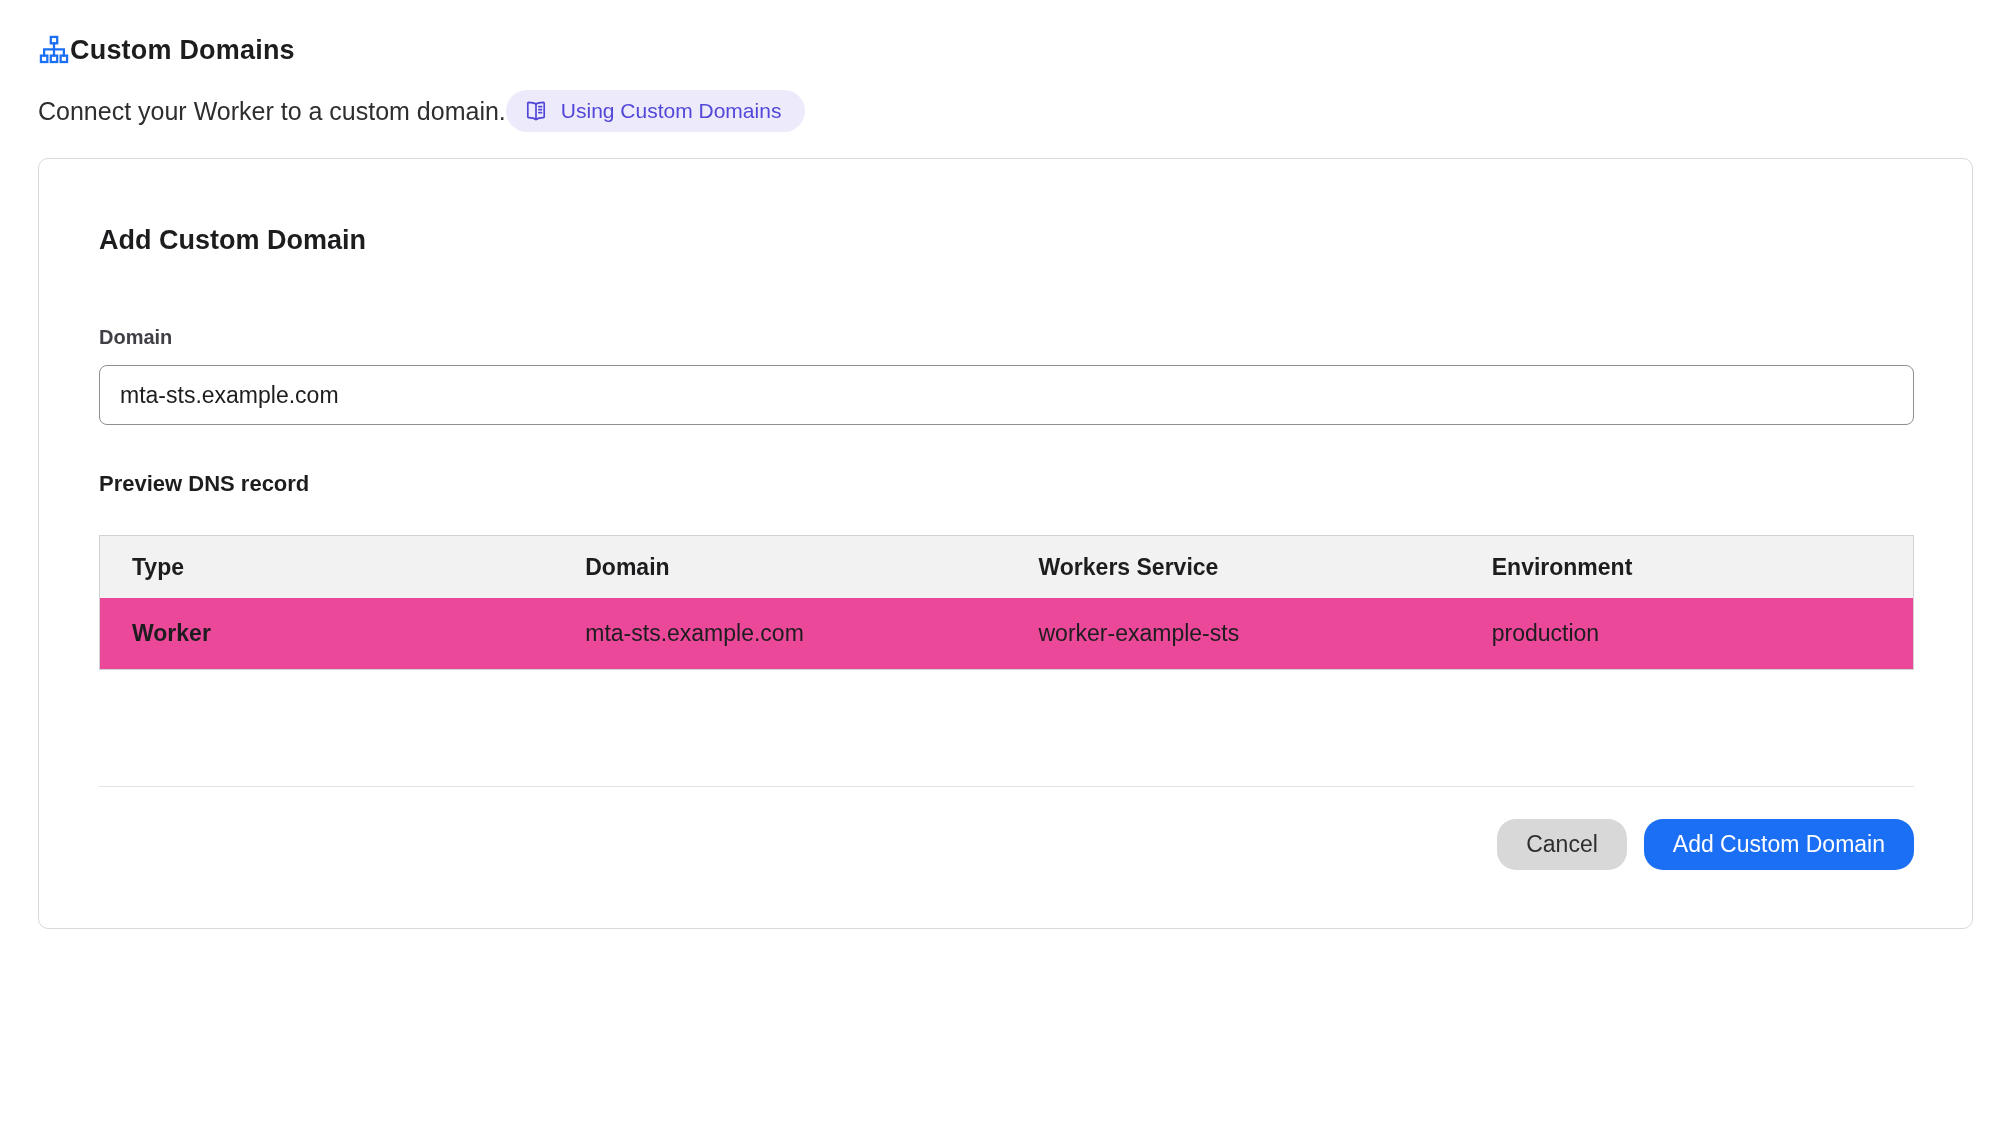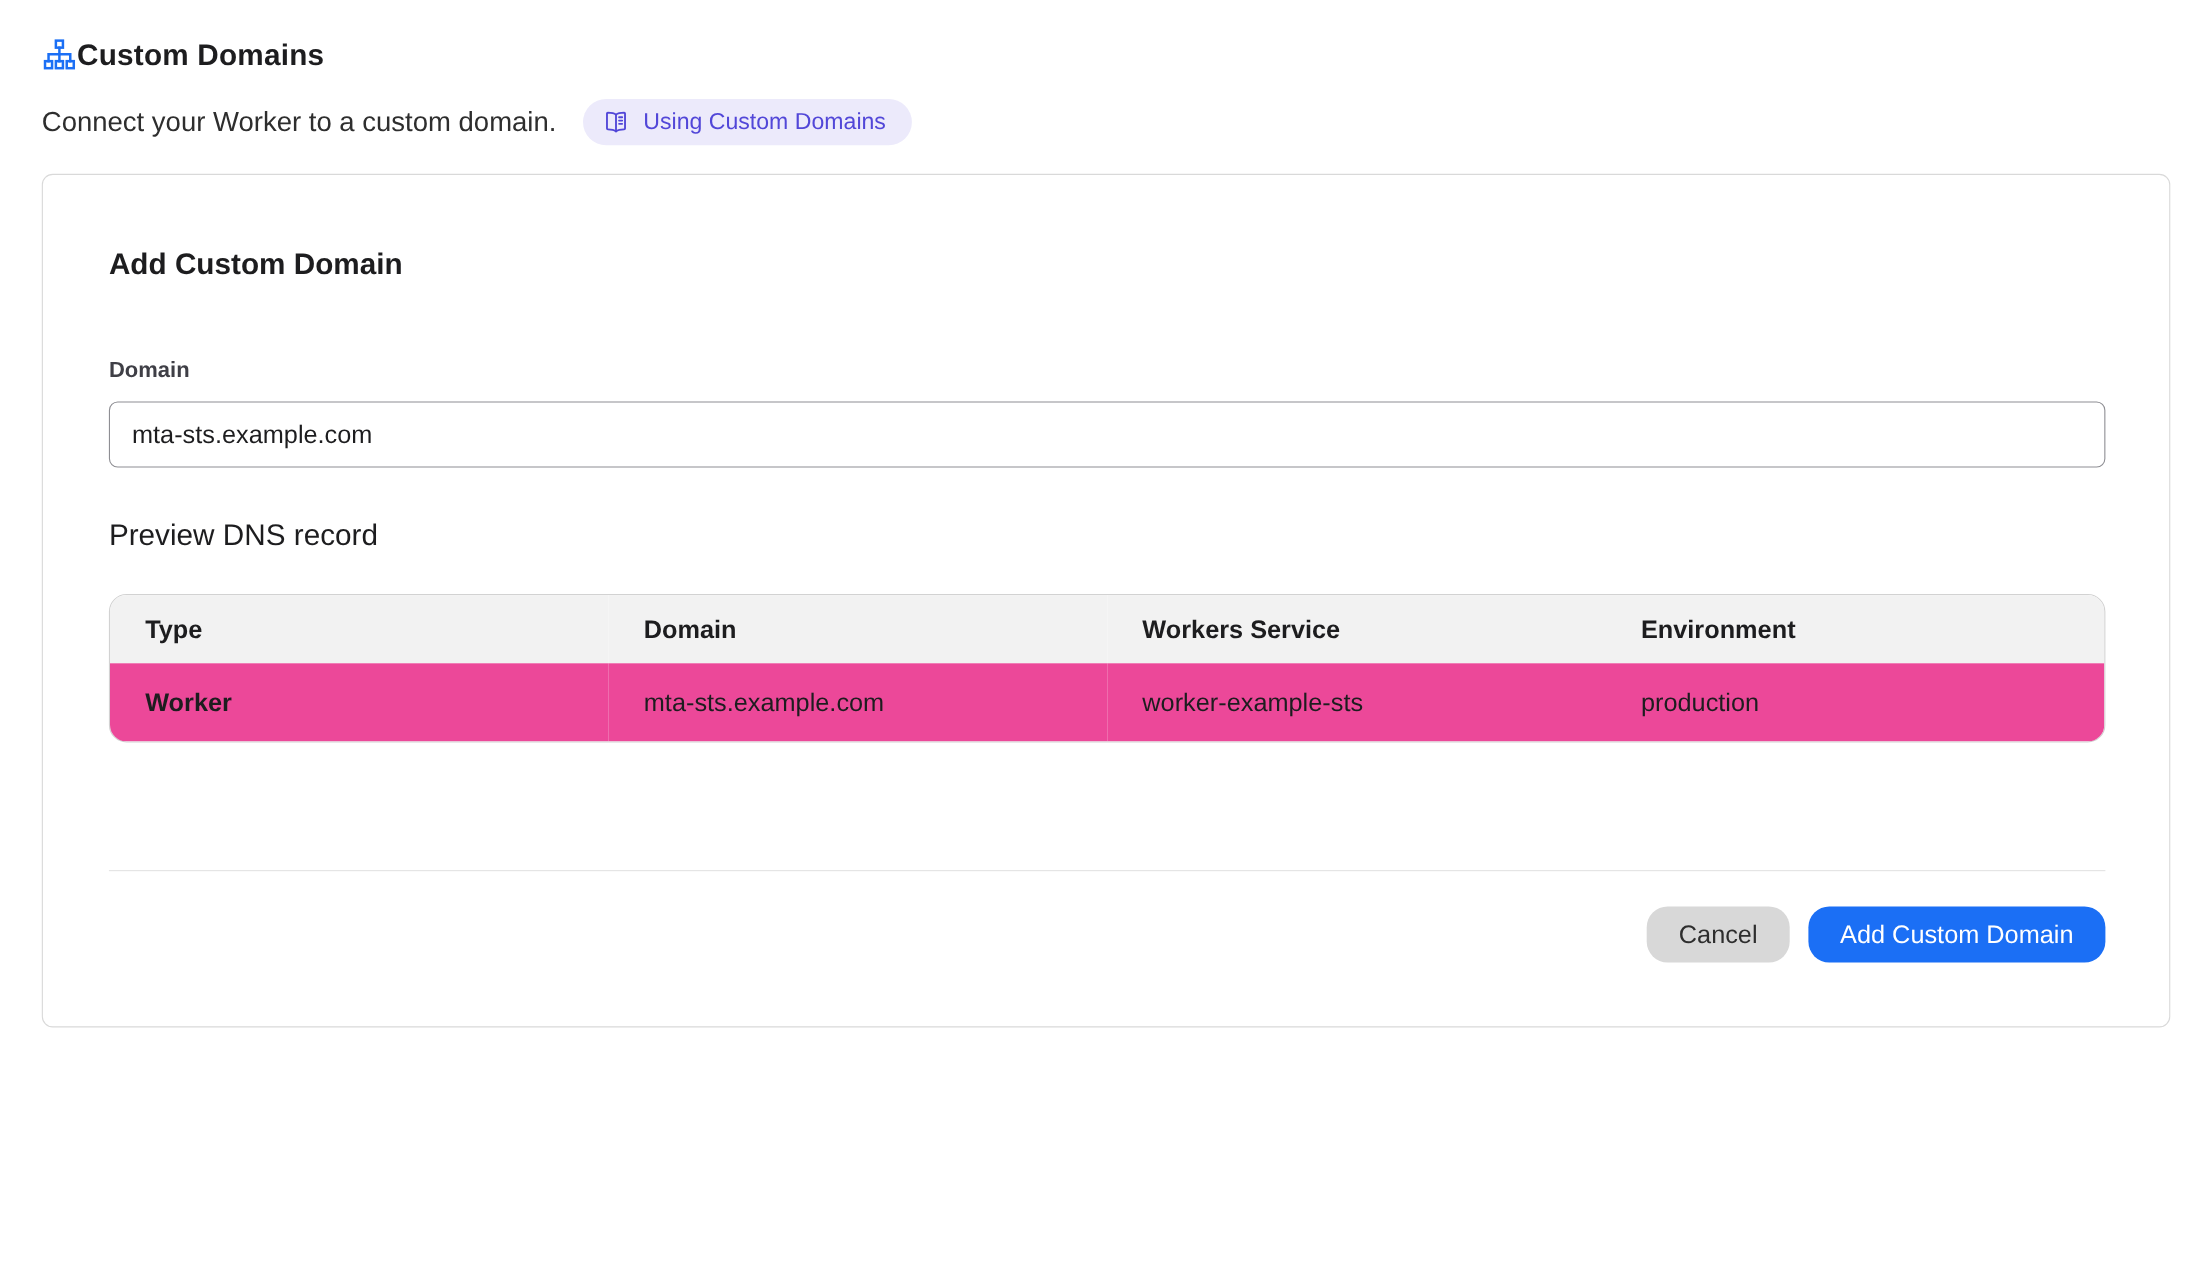--- a/index.html
+++ b/index.html
@@ -36,21 +36,20 @@
   .title-icon { width: 32px; height: 32px; flex: 0 0 auto; display: block; }
   .page-title {
     font-size: 27px;
     font-weight: 700;
     color: var(--color-text_primary);
     letter-spacing: 0.2px;
   }
   .subtitle-row {
     display: flex;
     align-items: center;
-    gap: 24px;
     margin-top: 24px;
   }
   .page-subtitle {
     font-size: 25px;
     color: var(--color-text_body);
   }
   .docs-badge {
     display: inline-flex;
     align-items: center;
     gap: 13px;
@@ -102,38 +101,38 @@
     padding: 0 20px;
     font-family: "Liberation Sans", sans-serif;
     font-size: 23px;
     color: var(--color-text_primary);
     outline: none;
     background: #fff;
   }
 
   .preview-heading {
     margin: 46px 0 0;
-    font-size: 27px;
-    font-weight: 400;
+    font-size: 22px;
+    font-weight: 700;
     color: var(--color-text_primary);
   }
   .preview-desc {
     margin: 40px 0 0;
     font-size: 23px;
     line-height: 40px;
     color: var(--color-text_body);
     max-width: 1480px;
   }
 
   
   .dns-table {
     margin-top: 38px;
     width: 100%;
     border: 1px solid var(--color-table_border);
-    border-radius: 16px;
+    border-radius: 0;
     overflow: hidden;
   }
   table {
     width: 100%;
     border-collapse: collapse;
     table-layout: fixed;
   }
   thead tr { background: var(--color-table_header_bg); }
   th {
     height: 62px;

